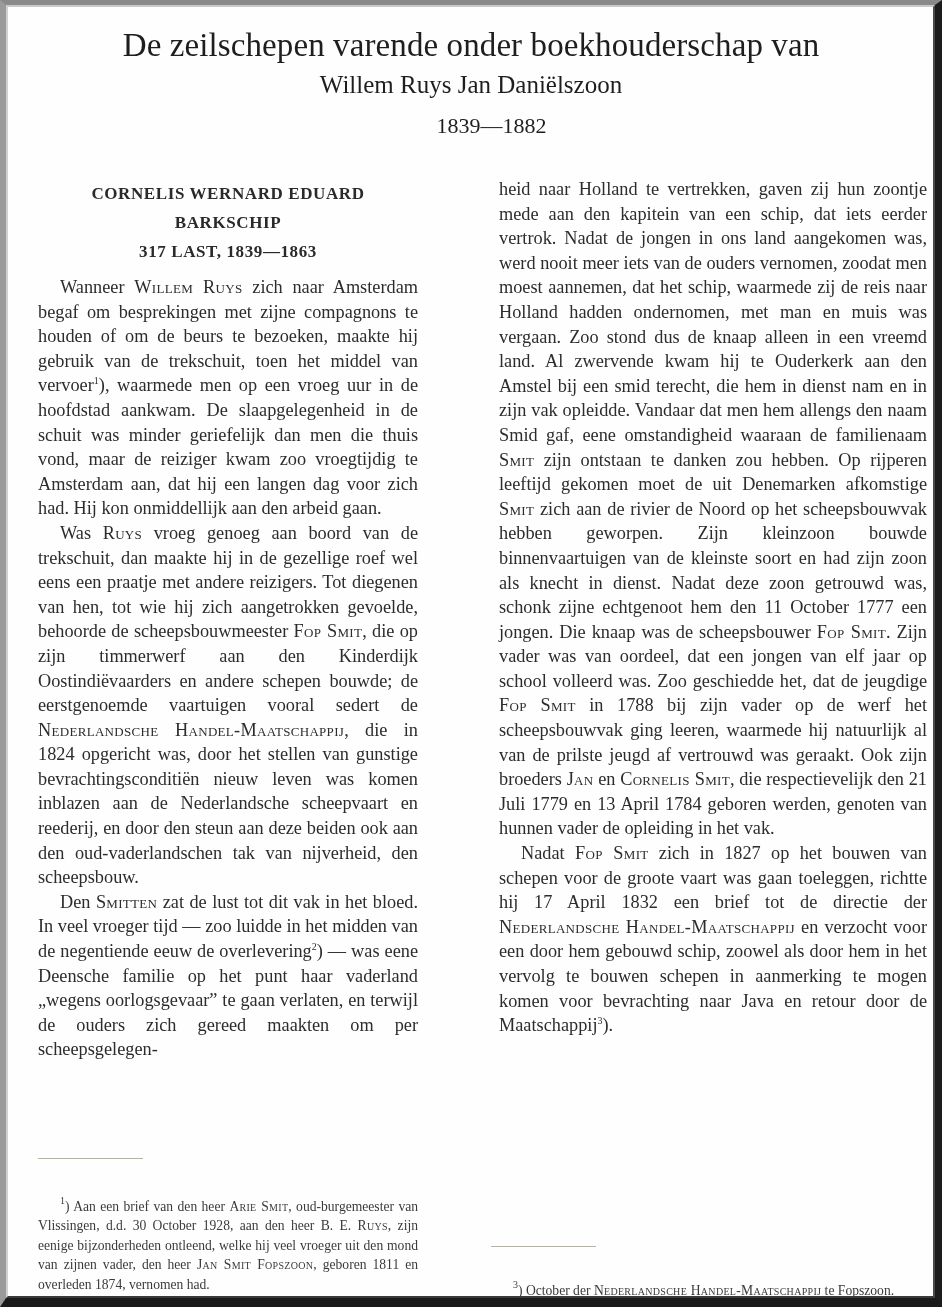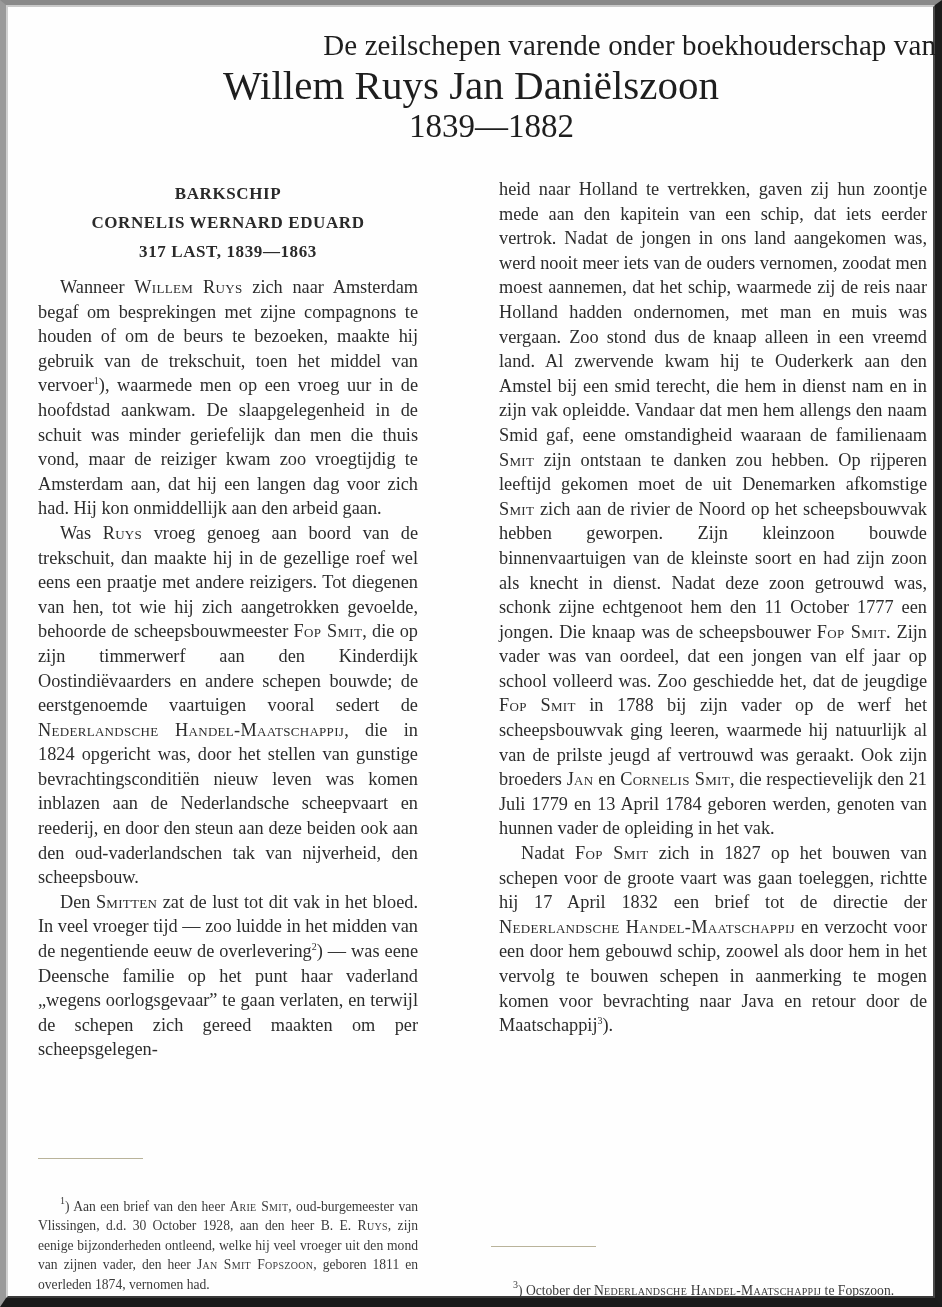--- a/index.html
+++ b/index.html
@@ -21,23 +21,23 @@
   .frame::before {
     content: ""; position: absolute; left: 0; top: 0; right: 0; bottom: 0;
     border-top: 2px solid #c9c9c9; border-left: 2px solid #d0d0d0;
     border-right: 2px solid #4a4a4a; border-bottom: 2px solid #3a3a3a;
     pointer-events: none;
   }
   .title-block {
     position: absolute; left: 0; top: 20px; width: 930px; text-align: center;
     color: #1e1e1e; font-weight: normal;
   }
-  .title-line1 { font-size: 29px; line-height: 40px; letter-spacing: 0.1px; text-align: right; }
-  .title-line2 { font-size: 41px; line-height: 40px; }
-  .title-line3 { font-size: 33px; line-height: 42px; margin-left: 41px; }
+  .title-line1 { font-size: 33px; line-height: 40px; letter-spacing: 0.1px; }
+  .title-line2 { font-size: 25px; line-height: 40px; }
+  .title-line3 { font-size: 22px; line-height: 42px; margin-left: 41px; }
 
   .col {
     position: absolute; font-size: 18.3px; line-height: 24.6px;
     text-align: justify; color: #2c2c2c;
   }
   .col-left { left: 32px; top: 174px; width: 380px; }
   .col-right { left: 485px; top: 172px; width: 428px; margin-left: 8px; }
 
   .heading {
     text-align: center; font-weight: bold; letter-spacing: 0.6px;
@@ -66,30 +66,30 @@
 <div class="frame">
 
   <div class="title-block">
     <div class="title-line1">De zeilschepen varende onder boekhouderschap van</div>
     <div class="title-line2">Willem Ruys Jan Daniëlszoon</div>
     <div class="title-line3">1839—1882</div>
   </div>
 
   <div class="col col-left">
     <div class="heading-block">
+      <div class="heading">CORNELIS WERNARD EDUARD</div>
       <div class="heading">BARKSCHIP</div>
-      <div class="heading">CORNELIS WERNARD EDUARD</div>
       <div class="heading">317 LAST, 1839—1863</div>
     </div>
 
     <p><span>Wanneer </span><span class="sc">Willem Ruys</span><span> zich naar Amsterdam begaf om besprekingen met zijne compagnons te houden of om de beurs te bezoeken, maakte hij gebruik van de trekschuit, toen het middel van vervoer</span><sup>1</sup><span>), waarmede men op een vroeg uur in de hoofdstad aankwam. De slaapgelegenheid in de schuit was minder geriefelijk dan men die thuis vond, maar de reiziger kwam zoo vroegtijdig te Amsterdam aan, dat hij een langen dag voor zich had. Hij kon onmiddellijk aan den arbeid gaan.</span></p>
 
     <p><span>Was </span><span class="sc">Ruys</span><span> vroeg genoeg aan boord van de trekschuit, dan maakte hij in de gezellige roef wel eens een praatje met andere reizigers. Tot diegenen van hen, tot wie hij zich aangetrokken gevoelde, behoorde de scheepsbouwmeester </span><span class="sc">Fop Smit</span><span>, die op zijn timmerwerf aan den Kinderdijk Oostindiëvaarders en andere schepen bouwde; de eerstgenoemde vaartuigen vooral sedert de </span><span class="sc">Nederlandsche Handel-Maatschappij</span><span>, die in 1824 opgericht was, door het stellen van gunstige bevrachtingsconditiën nieuw leven was komen inblazen aan de Nederlandsche scheepvaart en reederij, en door den steun aan deze beiden ook aan den oud-vaderlandschen tak van nijverheid, den scheepsbouw.</span></p>
 
-    <p><span>Den </span><span class="sc">Smitten</span><span> zat de lust tot dit vak in het bloed. In veel vroeger tijd — zoo luidde in het midden van de negentiende eeuw de overlevering</span><sup>2</sup><span>) — was eene Deensche familie op het punt haar vaderland „wegens oorlogsgevaar” te gaan verlaten, en terwijl de schepen zich gereed maakten om per scheepsgelegen-</span></p>
+    <p><span>Den </span><span class="sc">Smitten</span><span> zat de lust tot dit vak in het bloed. In veel vroeger tijd — zoo luidde in het midden van de negentiende eeuw de overlevering</span><sup>2</sup><span>) — was eene Deensche familie op het punt haar vaderland „wegens oorlogsgevaar” te gaan verlaten, en terwijl de ouders zich gereed maakten om per scheepsgelegen-</span></p>
   </div>
 
   <div class="fn-left footnotes">
     <div class="rule"></div>
     <div style="height:13px"></div>
     <p><sup>1</sup><span>) Aan een brief van den heer </span><span class="sc">Arie Smit</span><span>, oud-burgemeester van Vlissingen, d.d. 30 October 1928, aan den heer B. E. </span><span class="sc">Ruys</span><span>, zijn eenige bijzonderheden ontleend, welke hij veel vroeger uit den mond van zijnen vader, den heer </span><span class="sc">Jan Smit Fopszoon</span><span>, geboren 1811 en overleden 1874, vernomen had.</span></p>
     <div class="fn-gap"></div>
     <p><sup>2</sup><span>) Nieuwe Rotterdamsche Courant van 26 Augustus 1866, No. 235, Bijvoegsel.</span></p>
   </div>
 

